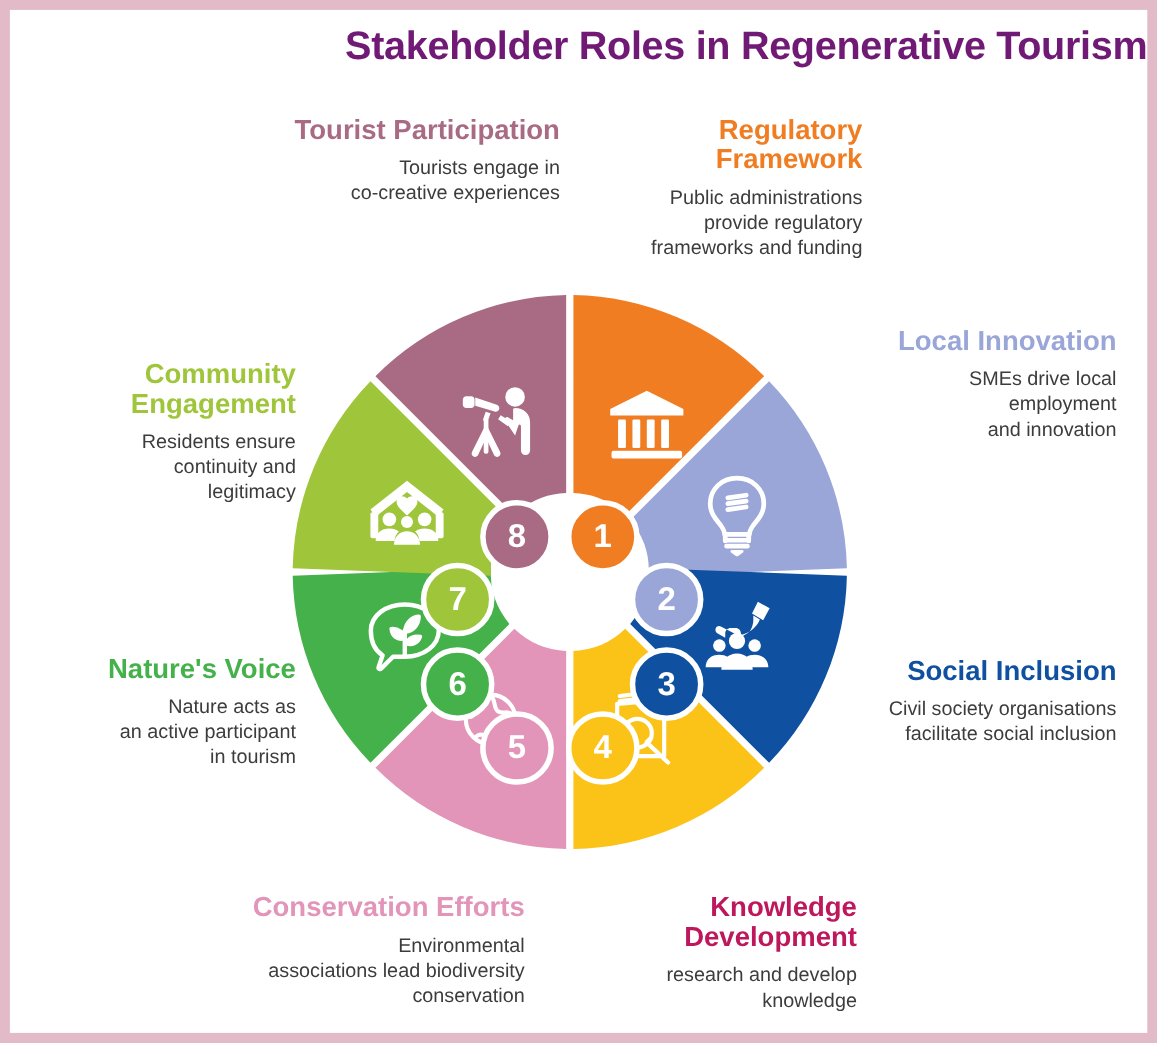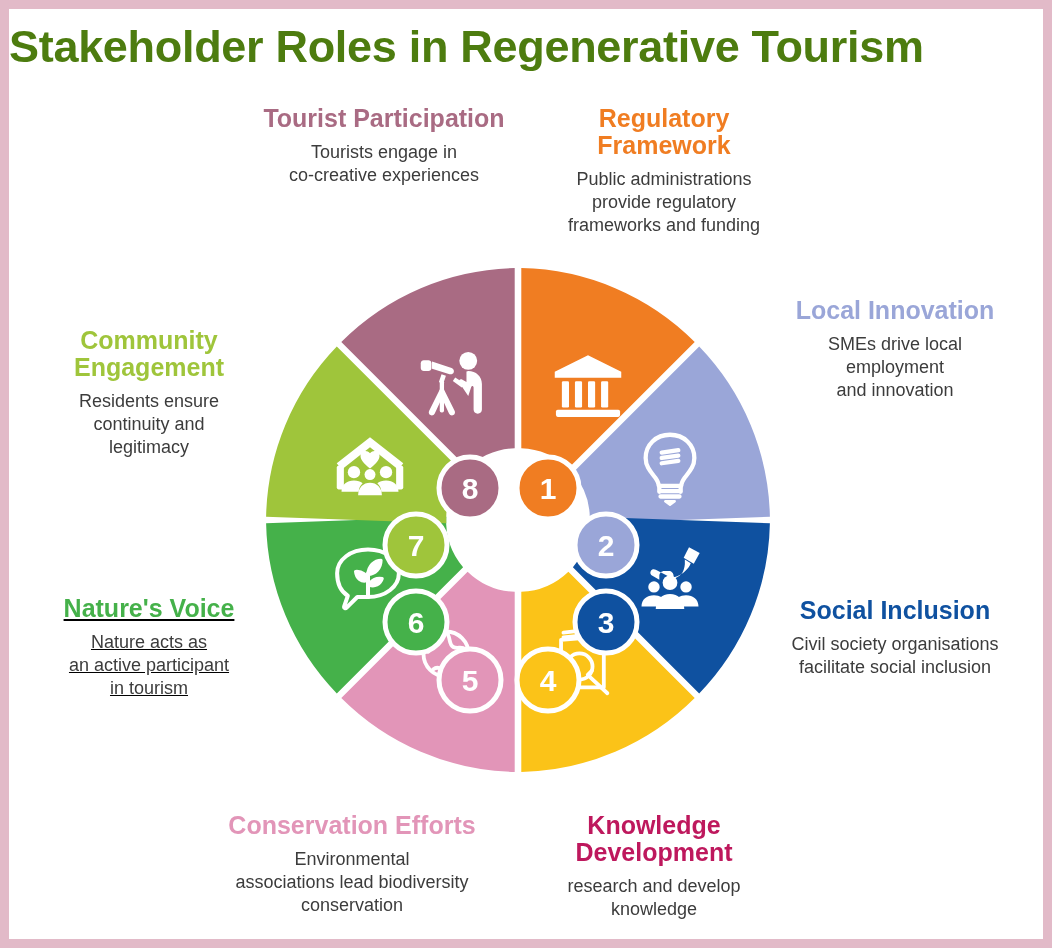--- a/index.html
+++ b/index.html
@@ -12,24 +12,24 @@
   #frame {
     position: absolute;
     left: 9px; top: 9px;
     width: 1034px; height: 930px;
     background: #ffffff;
   }
   #title {
     position: absolute;
     left: 0; top: 12px;
     width: 100%;
-    text-align: left;
-    font-size: 45px;
+    text-align: right;
+    font-size: 36px;
     font-weight: bold;
-    color: #4d7c0f;
+    color: #701a75;
     letter-spacing: -0.3px;
   }
   #wheel {
     position: absolute;
     left: 219px;   
     top: 221px;
     width: 580px; height: 580px;
   }
   #wheel svg { display: block; width: 580px; height: 580px; }
 
@@ -38,30 +38,30 @@
     font-size: 25px;
     font-weight: bold;
     line-height: 1.08;
     margin-bottom: 9px;
   }
   .lbl .d {
     font-size: 18px;
     color: #3c3c3c;
     line-height: 1.28;
   }
-  .lbl.c { text-align: center; }
+  .lbl.c { text-align: right; }
 
   
   #lbl-tourist      { left: 250px; top: 96px;  width: 250px; }
   #lbl-regulatory   { left: 535px; top: 96px;  width: 240px; }
   #lbl-local        { left: 766px; top: 288px; width: 240px; }
   #lbl-social       { left: 766px; top: 588px; width: 240px; }
   #lbl-knowledge    { left: 520px; top: 803px; width: 250px; }
   #lbl-conservation { left: 218px; top: 803px; width: 250px; }
-  #lbl-nature       { left: 20px;  top: 586px; width: 240px; text-decoration: underline; }
+  #lbl-nature       { left: 20px;  top: 586px; width: 240px; }
   #lbl-community    { left: 20px;  top: 318px; width: 240px; }
 </style>
 </head>
 <body>
 
 <div id="frame">
 
   <div id="title">Stakeholder Roles in Regenerative Tourism</div>
 
   <div class="lbl c" id="lbl-tourist">

